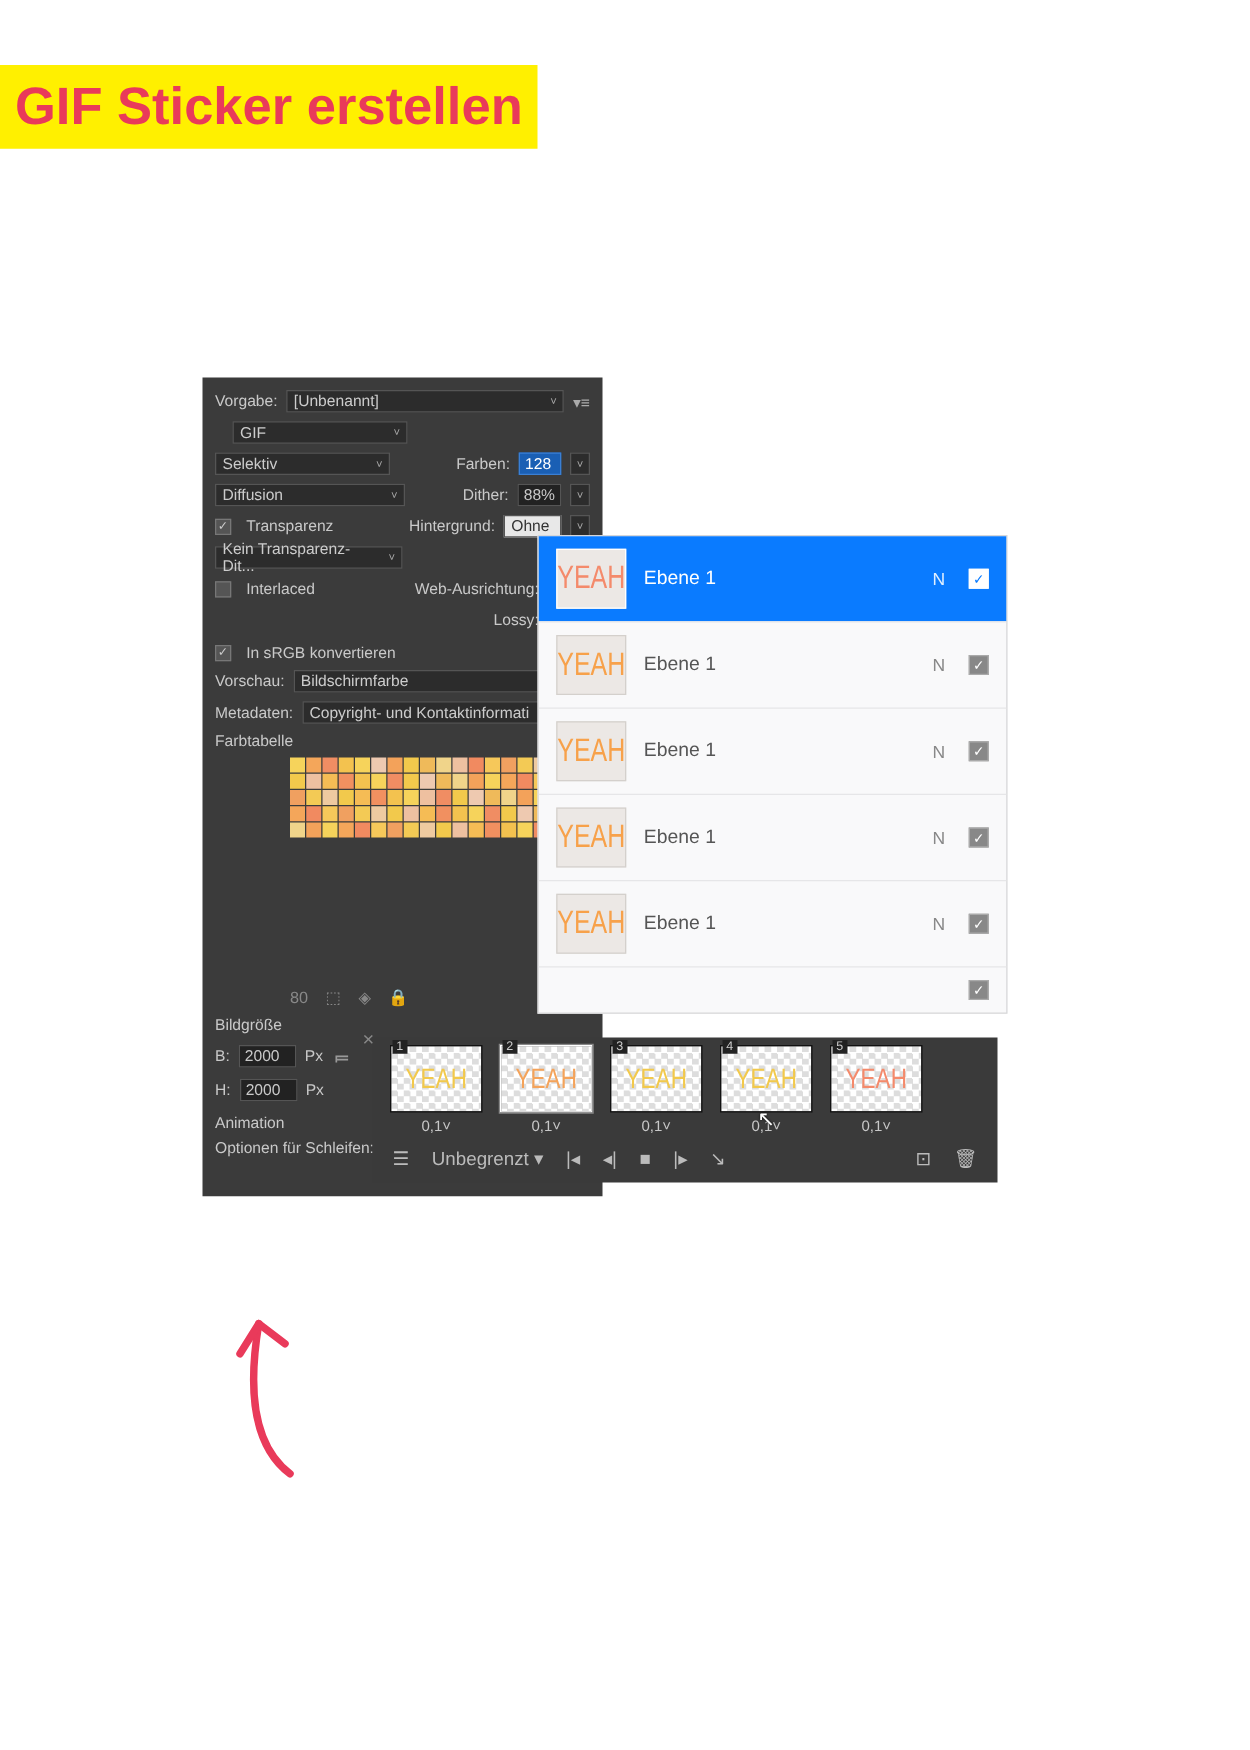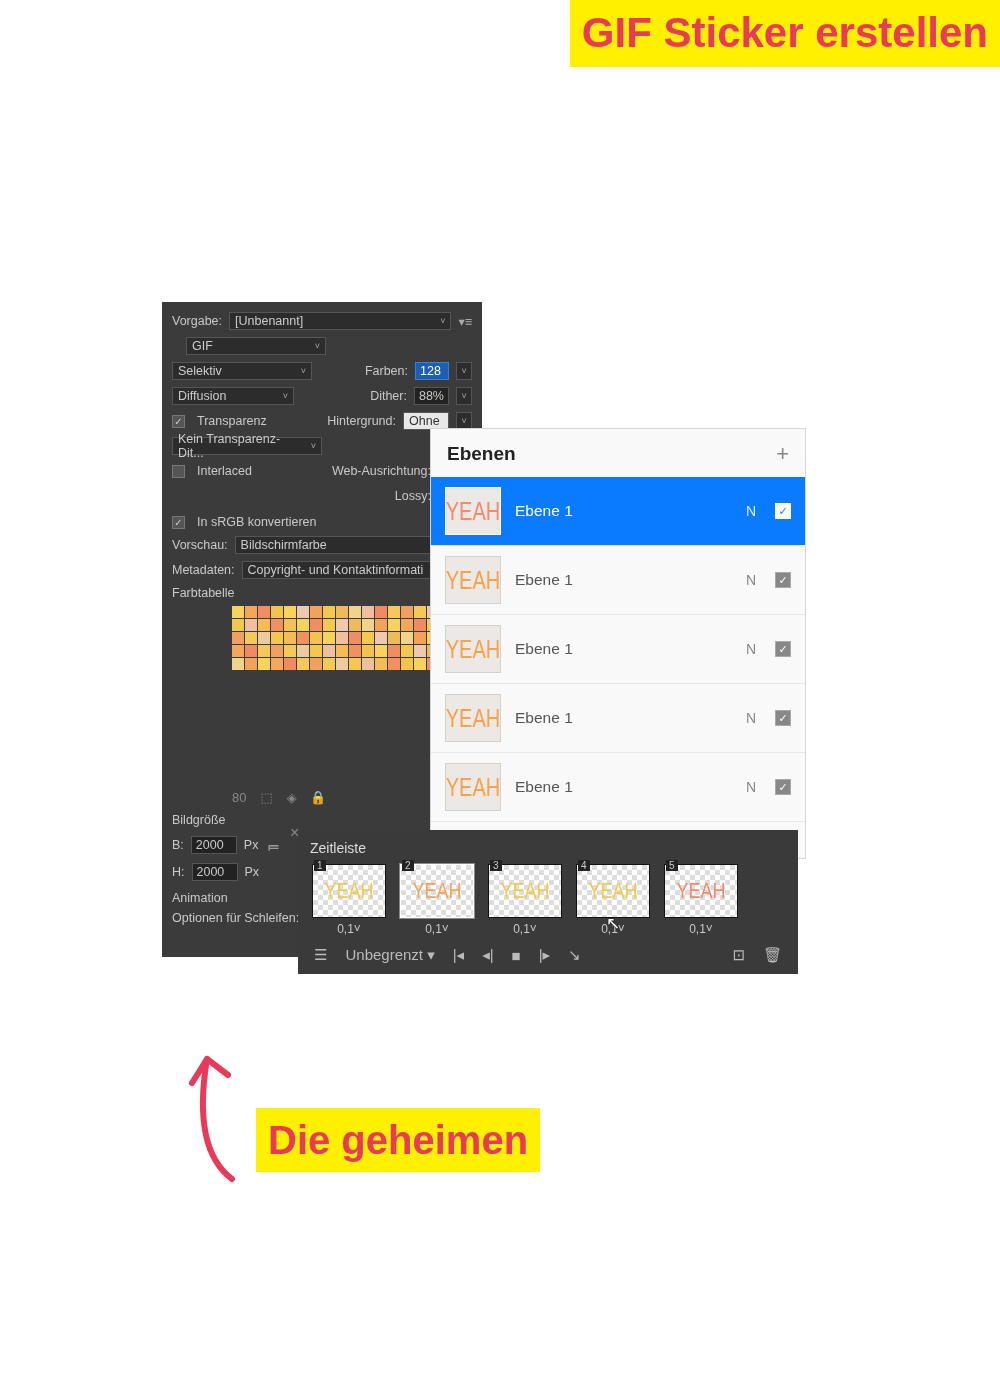--- a/index.html
+++ b/index.html
@@ -1,18 +1,18 @@
 <!DOCTYPE html>
 <html><head>
 <meta charset="utf-8">
 <style>
   * { box-sizing: border-box; font-family: Arial, Helvetica, sans-serif; }
   body { margin:0; width:1000px; height:1400px; background:#fff; position:relative; overflow:hidden; }
   .highlight { background:#fff000; color:#e93a5a; font-weight:900; padding:4px 12px; line-height:1.4; }
-  .title-block { text-align:right; }
+  .title-block { text-align:left; margin-top:52px; }
   .title-block span { font-size:42px; display:inline-block; }
   .t1 { margin-bottom:6px; }
 
   
   .export-panel { position:absolute; left:162px; top:302px; width:320px; background:#3b3b3b; color:#c9c9c9; font-size:12.5px; padding:10px 10px 14px; }
   .row { display:flex; align-items:center; margin-bottom:7px; gap:7px; }
   .lbl { flex:0 0 auto; }
   .dd { background:#2c2c2c; border:1px solid #555; color:#ccc; padding:1px 5px; height:18px; display:flex; align-items:center; justify-content:space-between; gap:6px; }
   .dd .chev { font-size:9px; color:#aaa; }
   .chk { width:13px; height:13px; border:1px solid #777; background:#555; display:inline-flex; align-items:center; justify-content:center; font-size:10px; color:#ccc; margin-right:5px; }
@@ -91,21 +91,21 @@
         <span>Selektiv</span>
         <span class="chev">˅</span>
       </div>
     <span class="lbl" style="margin-left:auto">Farben:</span>
     <div class="val" style="background:#1a5fb4;color:#fff;border-color:#3a7fd4">128</div>
     <div class="dd" style="width:16px;justify-content:center">
         <span class="chev">˅</span>
       </div>
   </div>
   <div class="row">
-    <div class="dd" style="width:122px">
+    <div class="dd" style="width:152px">
         <span>Diffusion</span>
         <span class="chev">˅</span>
       </div>
     <span class="lbl" style="margin-left:auto">Dither:</span>
     <div class="val">88%</div>
     <div class="dd" style="width:16px;justify-content:center">
         <span class="chev">˅</span>
       </div>
   </div>
   <div class="row">
@@ -258,24 +258,20 @@
     </div>
   </div>
   <div class="anim">
     <div class="section-lbl">Animation</div>
     <div>Optionen für Schleifen:</div>
     <div class="centered">5 von 5</div>
   </div>
 </div>
 
 <div class="layers-panel">
-  <div class="layers-hd">
-    <h3>Ebenen</h3>
-    <span class="plus">+</span>
-  </div>
   <div id="layer-rows">
       <div class="layer-row sel">
         <div class="thumb">
           <span class="yeah" style="color:#f48a6b">YEAH</span>
         </div>
     <span class="lyname">Ebene 1</span>
     <span class="nlet">N</span>
     <span class="chk2">✓</span>
       </div>
       <div class="layer-row">
@@ -312,21 +308,20 @@
       </div>
     </div>
   <div class="layer-row">
     <span style="flex:1"></span>
     <span class="chk2">✓</span>
   </div>
 </div>
 
 <div class="timeline">
   <div style="position:absolute;top:-6px;left:-8px;color:#888;font-size:16px">×</div>
-  <div class="tl-hd">Zeitleiste</div>
   <div class="frames" id="frames">
       <div class="frame">
         <div class="fnum">1</div>
     <div class="fimg">
           <span class="fy" style="color:#f2c94c">YEAH</span>
         </div>
     <div class="ft">0,1˅</div>
     </div>
       <div class="frame sel">
         <div class="fnum">2</div>
@@ -371,14 +366,14 @@
     <span>🗑</span>
   </div>
 </div>
 
 <svg class="arrow-svg" width="110" height="150">
   <path d="M70,140 Q30,110 45,20" stroke="#e93a5a" stroke-width="6" fill="none" stroke-linecap="round"></path>
   <path d="M45,20 L30,44 M45,20 L66,36" stroke="#e93a5a" stroke-width="6" fill="none" stroke-linecap="round"></path>
 </svg>
 
 <div class="foot">
-  <span class="highlight">Die geheimen</span><br>
+  <br>
 </div>
 
 </body></html>

